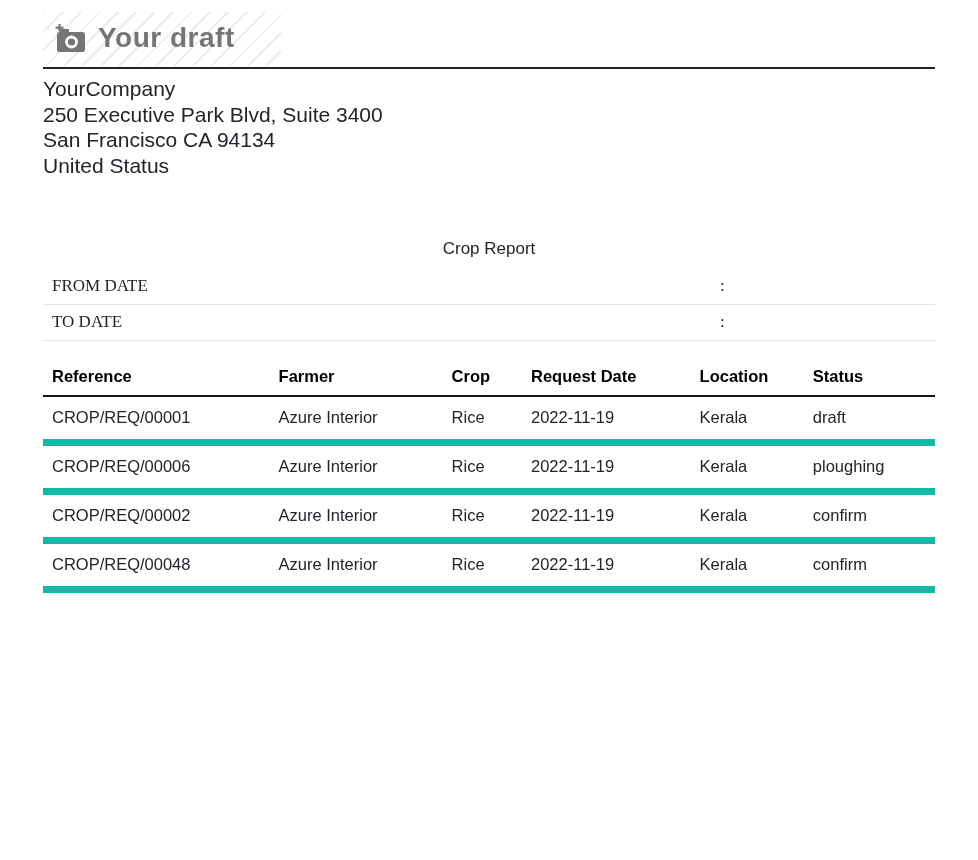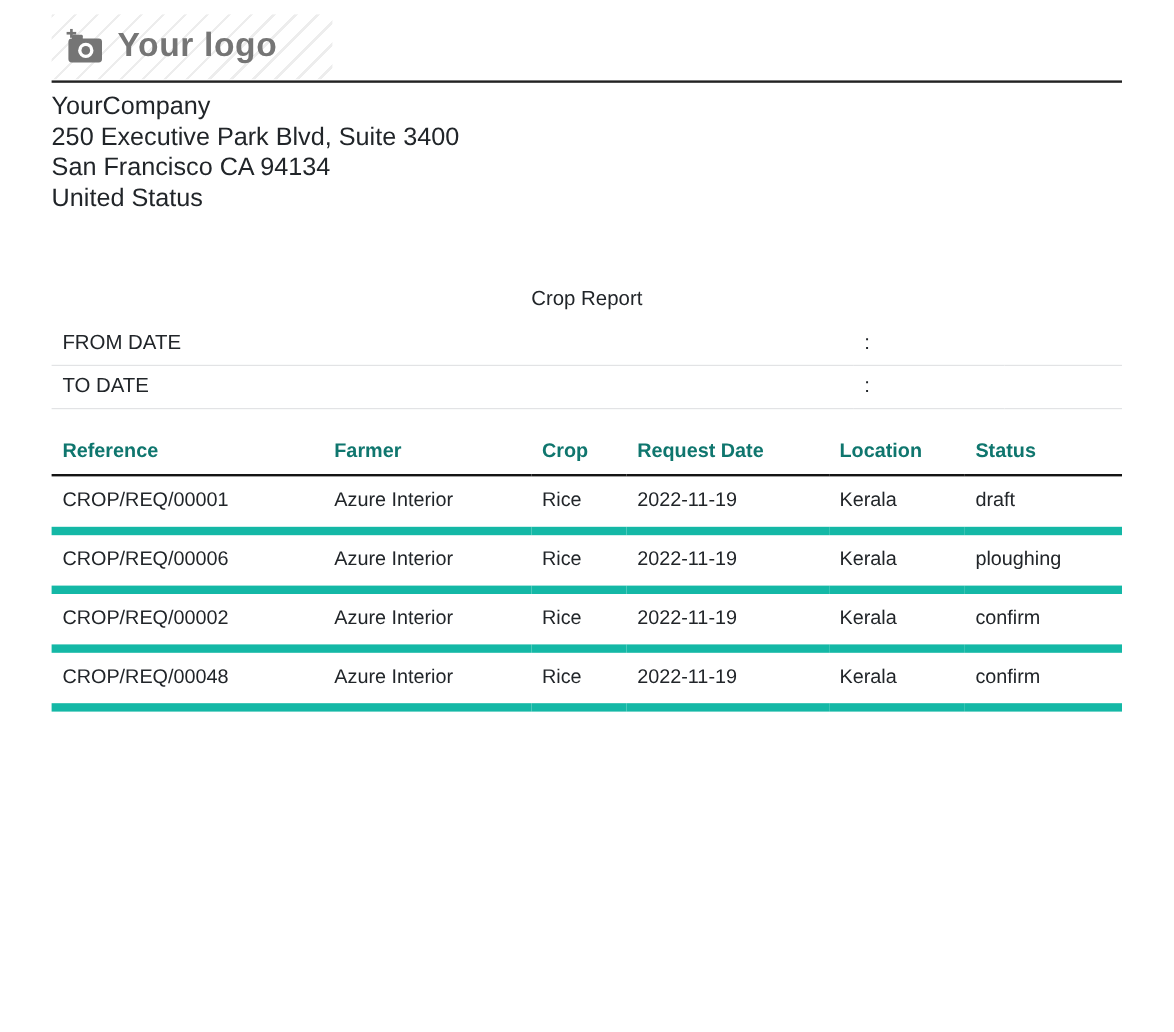--- a/index.html
+++ b/index.html
@@ -43,32 +43,33 @@
   }
 
   
   table { width:100%; border-collapse:collapse; table-layout:fixed; }
   .filter-table td {
     font-size:17px;
     padding:7px 9px 8px 9px;
     border-bottom:1px solid #e2e3e5;
     overflow:hidden;
     white-space:nowrap;
+    font-family:Liberation Serif, serif;
   }
   .filter-table .f-label { width:74.9%; }
   .filter-table .f-colon { width:14.1%; }
   .filter-table .f-value { width:11%; }
 
   
   .data-table { margin-top:17px; }
   .data-table th {
     text-align:left;
     font-size:16.5px;
     font-weight:700;
-    color:#0f766e;
+    color:#000000;
     padding:9px 9px;
     border-bottom:2.5px solid #141414;
     white-space:nowrap;
   }
   .data-table td {
     font-size:16.5px;
     padding:11px 9px 12px 9px;
     border-bottom:7px solid #14b8a6;
     white-space:nowrap;
     overflow:hidden;
@@ -92,21 +93,21 @@
           <g fill="#757575">
             <rect x="0.5" y="2.6" width="8" height="2.2"></rect>
             <rect x="3.4" y="0" width="2.2" height="7.5"></rect>
             <rect x="5" y="5" width="9" height="6" rx="1.2"></rect>
             <rect x="2" y="8" width="28" height="20" rx="2.8"></rect>
           </g>
           <circle cx="16.5" cy="18" r="6.4" fill="#ffffff"></circle>
           <circle cx="16.5" cy="18" r="3.6" fill="#757575"></circle>
         </svg>
       </span>
-      <span class="logo-text">Your logo</span>
+      <span class="logo-text">Your draft</span>
     </div>
     <div class="header-rule"></div>
     <div class="company-address">
       <div>YourCompany</div>
       <div>250 Executive Park Blvd, Suite 3400</div>
       <div>San Francisco CA 94134</div>
       <div>United Status</div>
     </div>
   </div>
 

